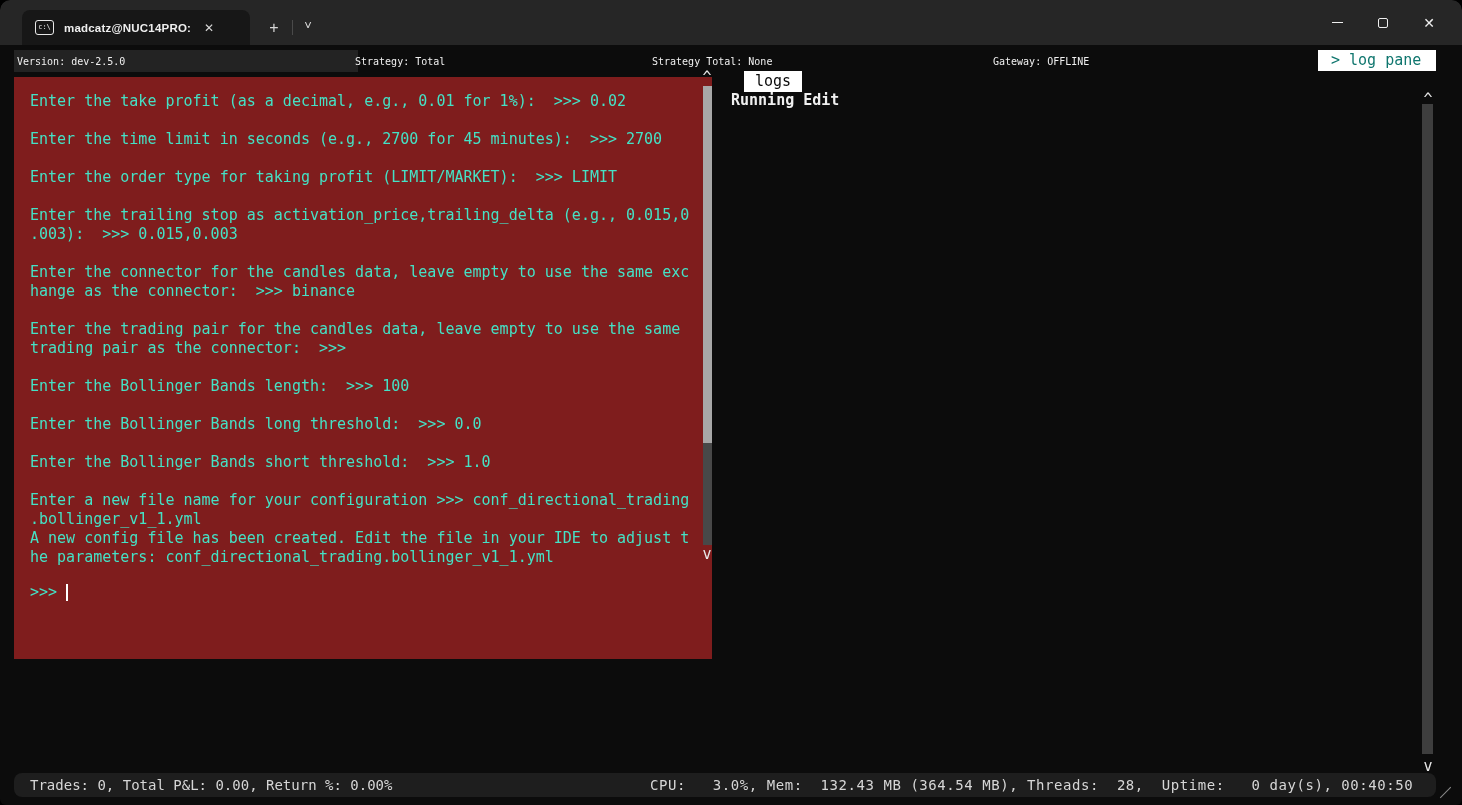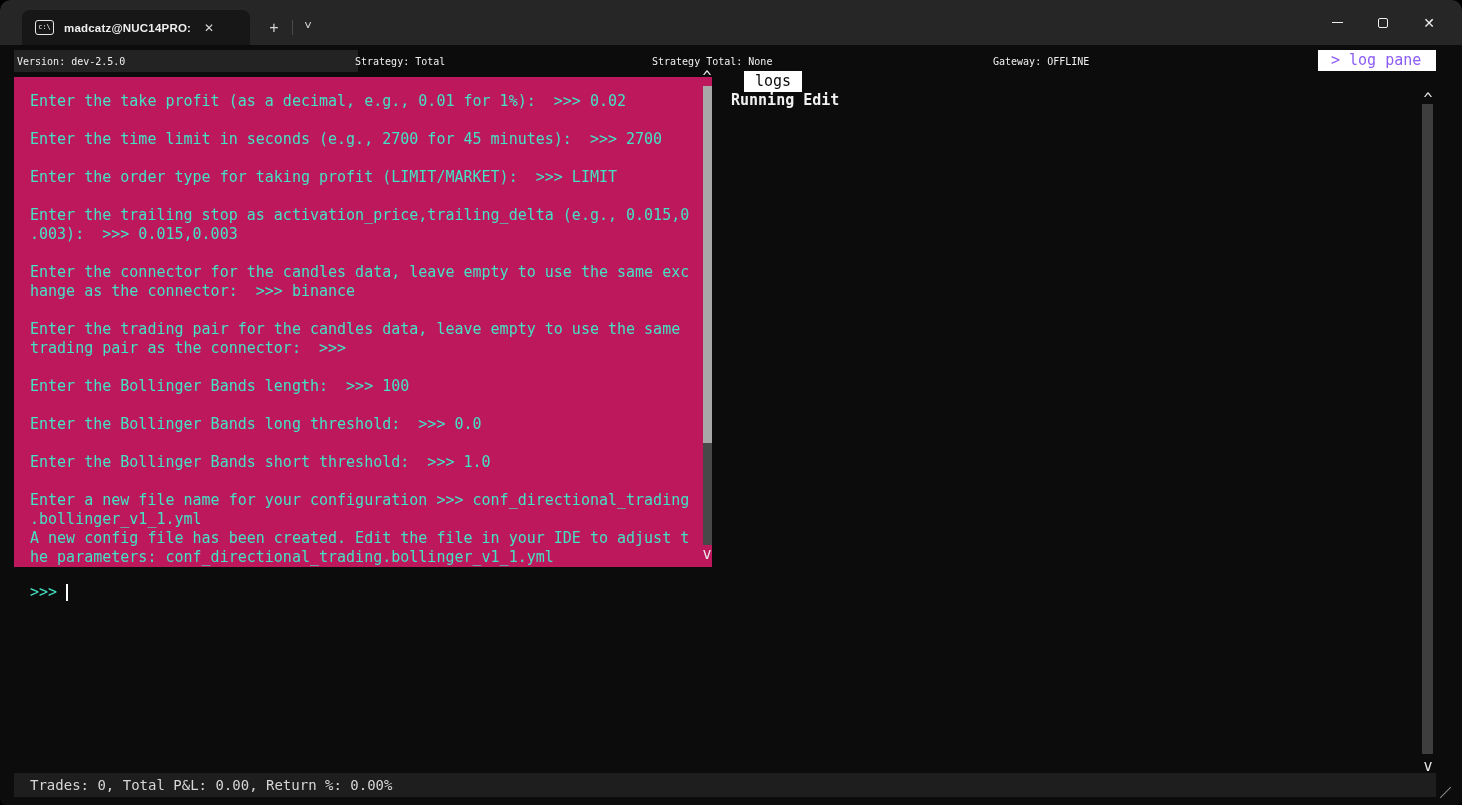--- a/index.html
+++ b/index.html
@@ -51,27 +51,27 @@
   .close-glyph { color:#efefef; font-size:14px; font-family:"Liberation Sans", sans-serif; }
   
   .topbar-panel { position:absolute; left:14px; top:50px; width:344px; height:22px; background:#232323; }
   .topbar-label { position:absolute; top:52px; font-size:10px; line-height:19px; color:#f0f0f0; white-space:pre; }
   .lbl-version { left:17px; }
   .lbl-strategy { left:355px; }
   .lbl-strategy-file { left:652px; }
   .lbl-gateway { left:993px; }
   .log-pane-toggle {
     position:absolute; left:1318px; top:50px; width:118px; height:21px;
-    background:#ffffff; color:#8b5cf6; font-size:15px; line-height:21px;
+    background:#ffffff; color:#0f766e; font-size:15px; line-height:21px;
     padding-left:13px; white-space:pre;
   }
   
   .console-output {
-    position:absolute; left:14px; top:77px; width:698px; height:490px;
-    background:#be185d; overflow:hidden;
+    position:absolute; left:14px; top:77px; width:698px; height:582px;
+    background:#7f1d1d; overflow:hidden;
   }
   .console-text {
     position:absolute; left:16px; top:15px;
     font-size:15px; line-height:19px; color:#45e1c5; white-space:pre;
   }
   .lscroll-up   { position:absolute; left:701px; top:68px;  width:12px; color:#e8e8e8; font-size:15px; text-align:center; }
   .lscroll-thumb{ position:absolute; left:703px; top:86px;  width:9px; height:357px; background:#a8a8a8; }
   .lscroll-track{ position:absolute; left:703px; top:443px; width:9px; height:102px; background:#484848; }
   .lscroll-down { position:absolute; left:701px; top:545px; width:12px; color:#e8e8e8; font-size:15px; text-align:center; }
   .console-input {
@@ -85,21 +85,21 @@
     position:absolute; left:744px; top:71px; width:58px; height:21px;
     background:#ffffff; color:#0a0a0a; font-size:15px; line-height:21px; text-align:center;
   }
   .logs-title { position:absolute; left:731px; top:91px; font-size:15px; line-height:19px; color:#f0f0f0; font-weight:bold; }
   .rscroll-up   { position:absolute; left:1421px; top:90px;  width:14px; color:#e8e8e8; font-size:15px; text-align:center; }
   .rscroll-track{ position:absolute; left:1422px; top:104px; width:11px; height:650px; background:#3e3e3e; }
   .rscroll-down { position:absolute; left:1421px; top:757px; width:14px; color:#e8e8e8; font-size:15px; text-align:center; }
   
   .statusbar {
     position:absolute; left:14px; top:773px; width:1422px; height:24px;
-    background:#1e1e1e; color:#d6d6d6; font-size:14px; line-height:24px;
+    background:#1e1e1e; color:#d6d6d6; font-size:14px; line-height:24px;border-radius:8px;
   }
   .status-left  { position:absolute; left:16px; white-space:pre; }
   .status-right { position:absolute; left:636px; white-space:pre; letter-spacing:.55px; }
   .resize-grip {
     position:absolute; left:1438px; top:792px; width:15px; height:1px;
     background:#8a8a8a; transform:rotate(-45deg);
   }
 </style>
 </head>
 <body>
@@ -173,16 +173,17 @@
   </div>
 
   <div class="logs-tab">logs</div>
   <div class="logs-title">Running Edit</div>
   <span class="rscroll-up">^</span>
   <div class="rscroll-track"></div>
   <span class="rscroll-down">v</span>
 
   <div class="statusbar">
     <span class="status-left">Trades: 0, Total P&amp;L: 0.00, Return %: 0.00%</span>
+    <span class="status-right">CPU:   3.0%, Mem:  132.43 MB (364.54 MB), Threads:  28,  Uptime:   0 day(s), 00:40:50</span>
   </div>
 
   <div class="resize-grip"></div>
 </div>
 
 </body></html>

